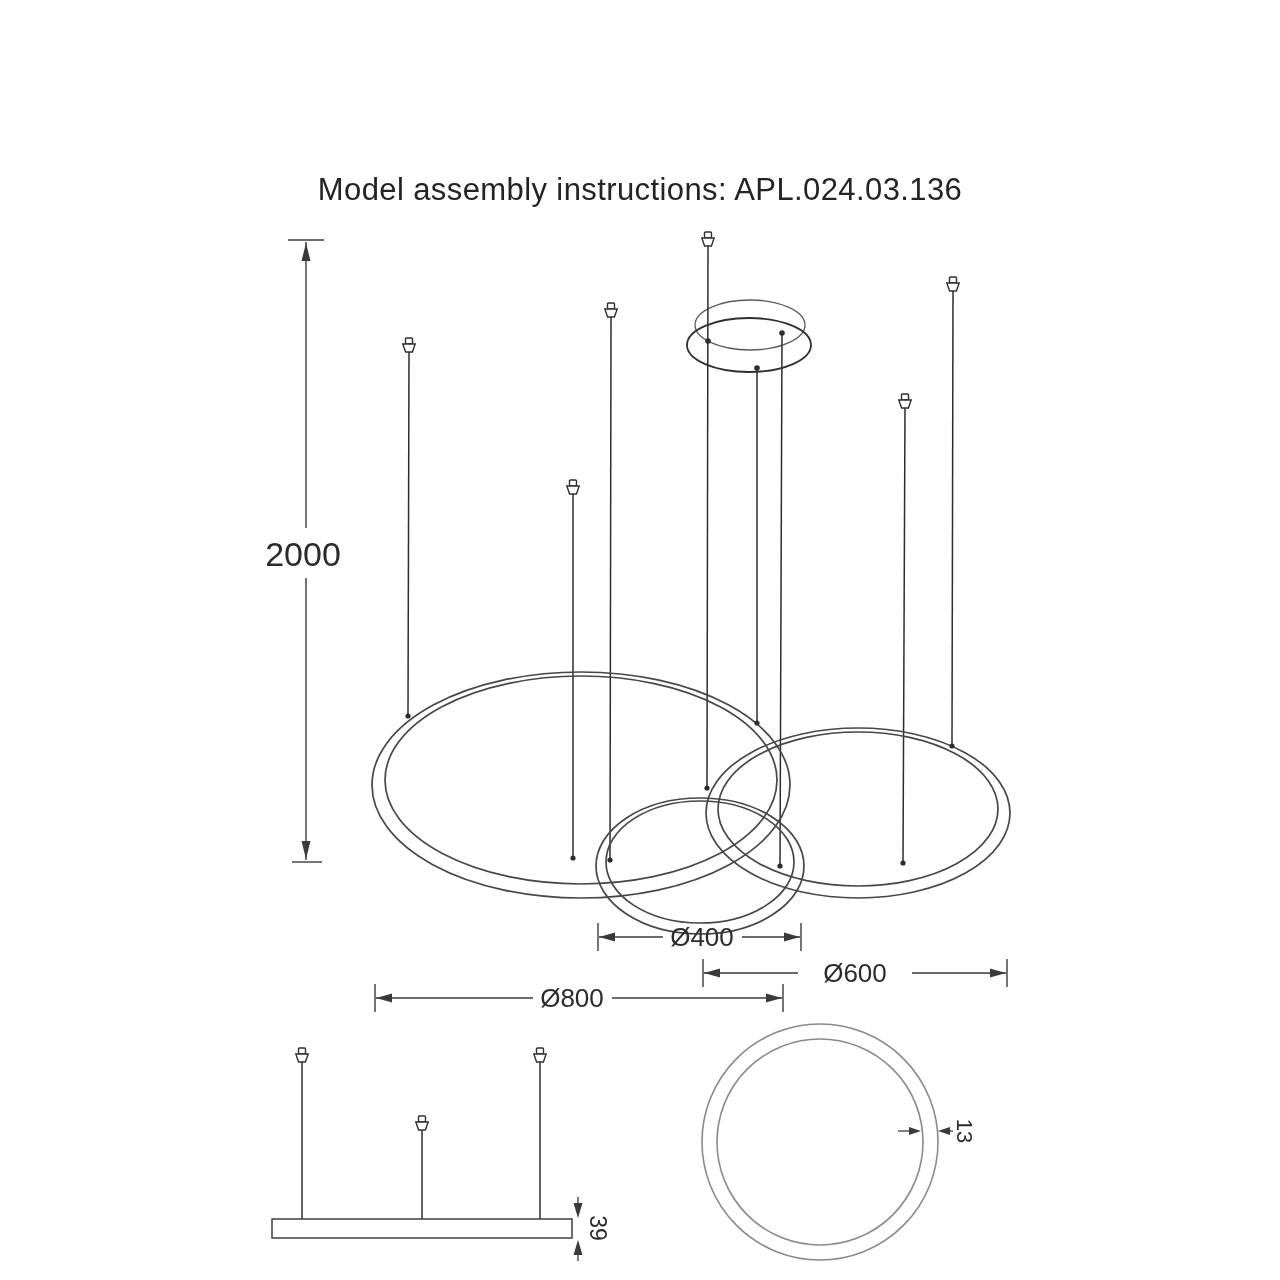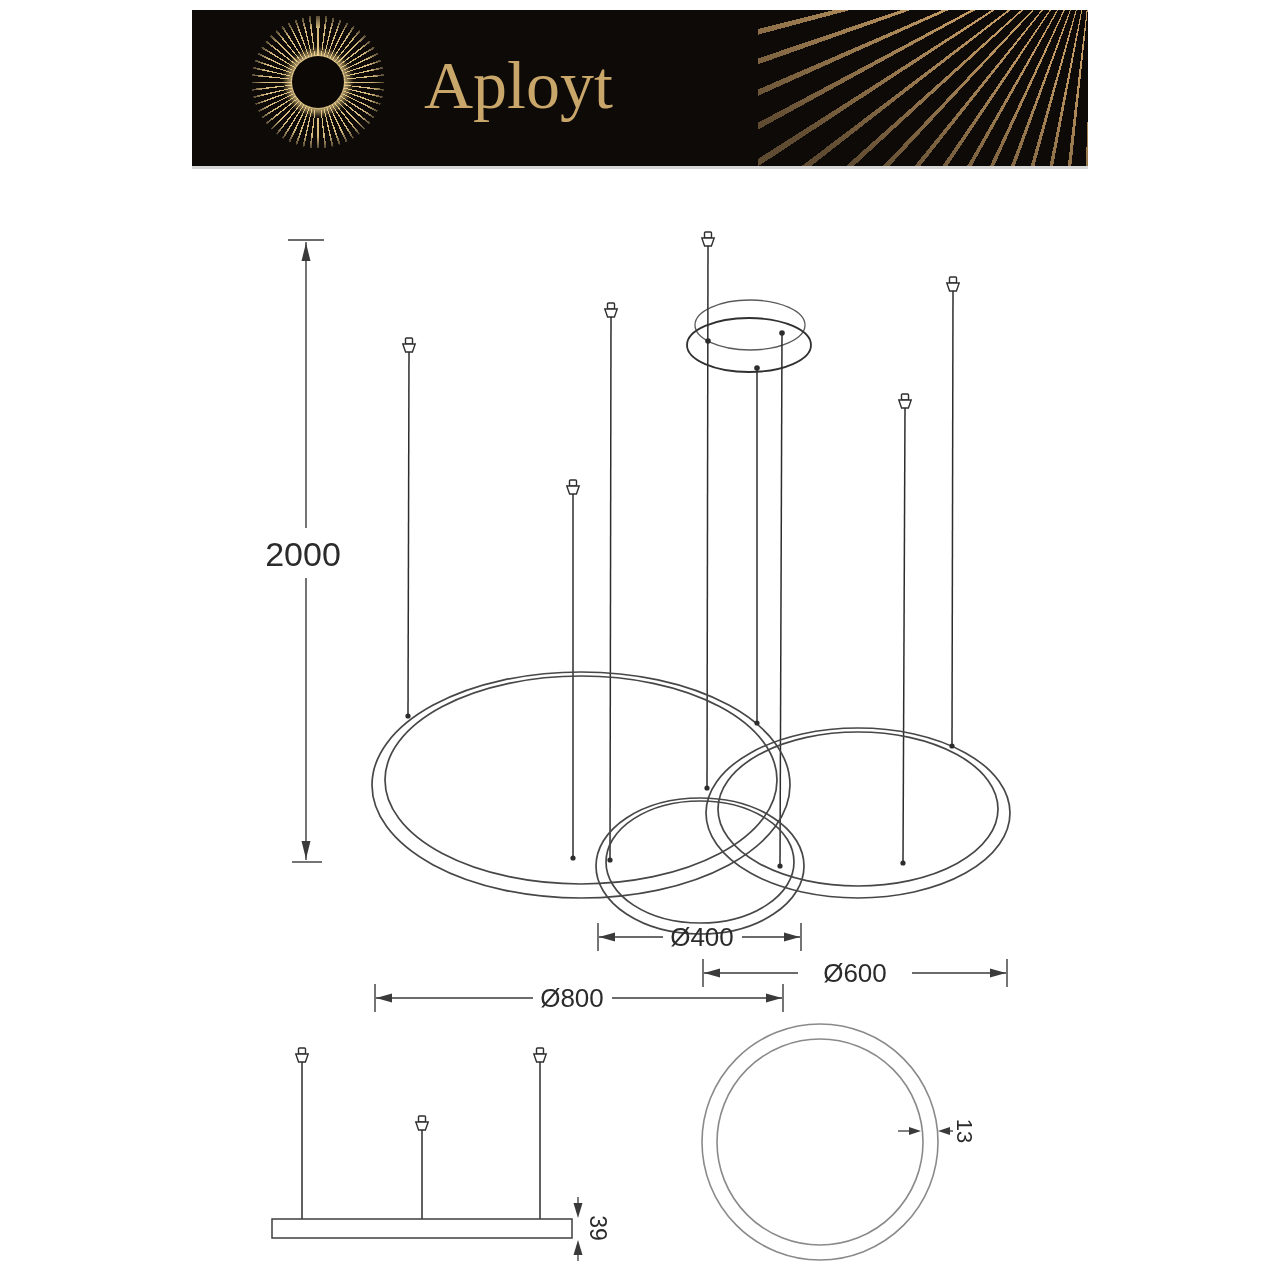--- a/index.html
+++ b/index.html
@@ -50,26 +50,22 @@
   }
   
   svg.drawing{position:absolute;left:0;top:0;}
   .dim-text{font-family:"Liberation Sans",sans-serif;fill:#2b2b2b;}
 </style>
 </head>
 <body>
 
 <div class="page">
 
-  <div class="banner">
-    <div class="sunburst"></div>
-    <div class="brand">Aployt</div>
-    <div class="banner-rays"></div>
-  </div>
 
+  <div class="page-title">Model assembly instructions: APL.024.03.136</div>
 
   <svg class="drawing" width="1280" height="1280" viewBox="0 0 1280 1280">
     <defs>
       <g id="gripper" fill="#ffffff" stroke="#2f2f2f" stroke-width="1.4">
         <rect x="-3.5" y="0" width="7" height="6" rx="1"></rect>
         <path d="M -6.2 6 L 6.2 6 L 3.4 14 L -3.4 14 Z"></path>
       </g>
     </defs>
 
     <g stroke="#3a3a3a" stroke-width="1.4" fill="#3a3a3a">

